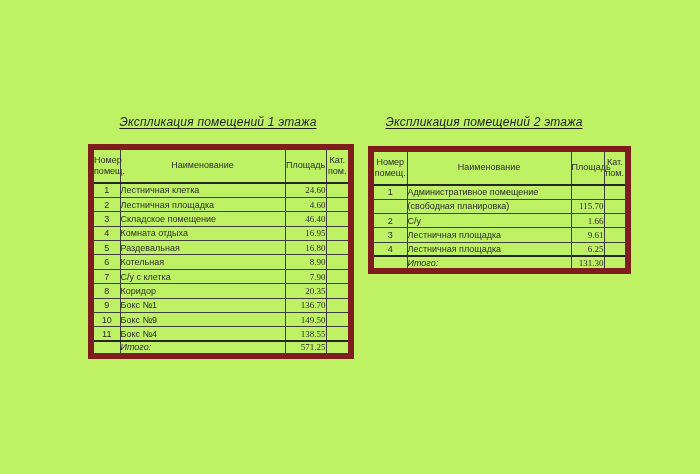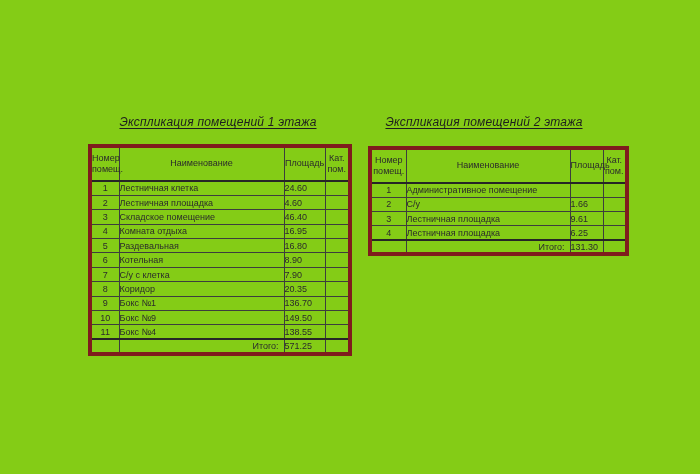--- a/index.html
+++ b/index.html
@@ -1,20 +1,20 @@
 <!DOCTYPE html>
 <html><head>
 <meta charset="utf-8">
 <style>
   html, body { margin: 0; padding: 0; background: #ffffff; }
   .canvas {
     position: relative;
     width: 700px;
     height: 474px;
-    background: #84cc16;
+    background: #bef264;
     font-family: "Liberation Sans", sans-serif;
     color: #2b2b2b;
     overflow: hidden;
   }
   .table-block { position: absolute; top: 115px; }
   .table-block.t1 { left: 88px;  width: 260px; }
   .table-block.t2 { left: 368px; width: 232px; }
 
   .title {
     font-style: italic;
@@ -24,21 +24,21 @@
     text-decoration: underline;
     text-underline-offset: 2px;
     color: #1e1e1e;
     white-space: nowrap;
   }
 
   table.expl {
     border-collapse: collapse;
     table-layout: fixed;
     width: 100%;
-    border: 4px solid #7f1d1d;
+    border: 6px solid #7f1d1d;
   }
   .t1 table.expl { margin-top: 15px; }
   .t2 table.expl { margin-top: 17px; }
 
   table.expl th, table.expl td {
     border: 1px solid #3d3d3d;
     font-weight: normal;
     font-size: 9px;
     padding: 0;
     vertical-align: middle;
@@ -49,25 +49,25 @@
     text-align: center;
     line-height: 1.25;
     border-bottom: 2px solid #262626;
     overflow: visible;
   }
   table.expl tbody tr { height: 14.4px; }
   .t2 table.expl tbody tr { height: 14.3px; }
 
   td.cell-number  { text-align: center; }
   td.cell-name    { text-align: left; padding-left: 5px; margin-left: 38px; }
-  td.cell-area    { text-align: left; }
+  td.cell-area    { text-align: right; font-family: Liberation Serif, serif; }
   td.cell-category{ text-align: center; }
 
   tr.total-row td { border-top: 2px solid #262626; }
-  tr.total-row td.cell-name { text-align: right; padding-right: 5px; }
+  tr.total-row td.cell-name { text-align: left; padding-right: 5px; font-style: italic; }
 
   
   .t1 col.c-num  { width: 29px; }
   .t1 col.c-name { width: 165px; }
   .t1 col.c-area { width: 41px; }
   .t1 col.c-cat  { width: 25px; }
   .t2 col.c-num  { width: 36px; }
   .t2 col.c-name { width: 164px; }
   .t2 col.c-area { width: 33px; }
   .t2 col.c-cat  { width: 24px; }
@@ -201,20 +201,26 @@
         </tr>
       </thead>
       <tbody>
           <tr>
             <td class="cell-number">1</td>
             <td class="cell-name">Административное помещение</td>
             <td class="cell-area"></td>
             <td class="cell-category"></td>
           </tr>
           <tr>
+            <td class="cell-number"></td>
+            <td class="cell-name">(свободная планировка)</td>
+            <td class="cell-area">115.70</td>
+            <td class="cell-category"></td>
+          </tr>
+          <tr>
             <td class="cell-number">2</td>
             <td class="cell-name">С/у</td>
             <td class="cell-area">1.66</td>
             <td class="cell-category"></td>
           </tr>
           <tr>
             <td class="cell-number">3</td>
             <td class="cell-name">Лестничная площадка</td>
             <td class="cell-area">9.61</td>
             <td class="cell-category"></td>

